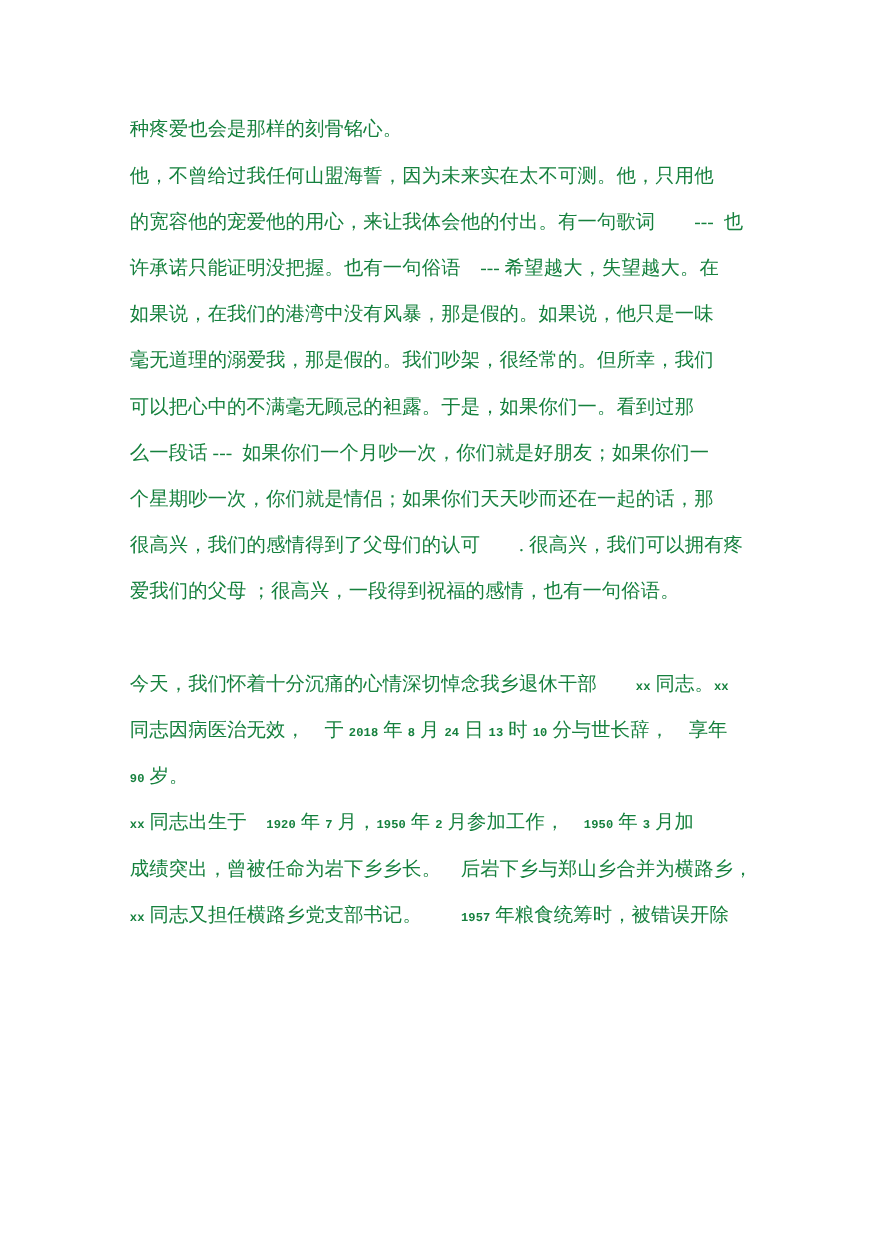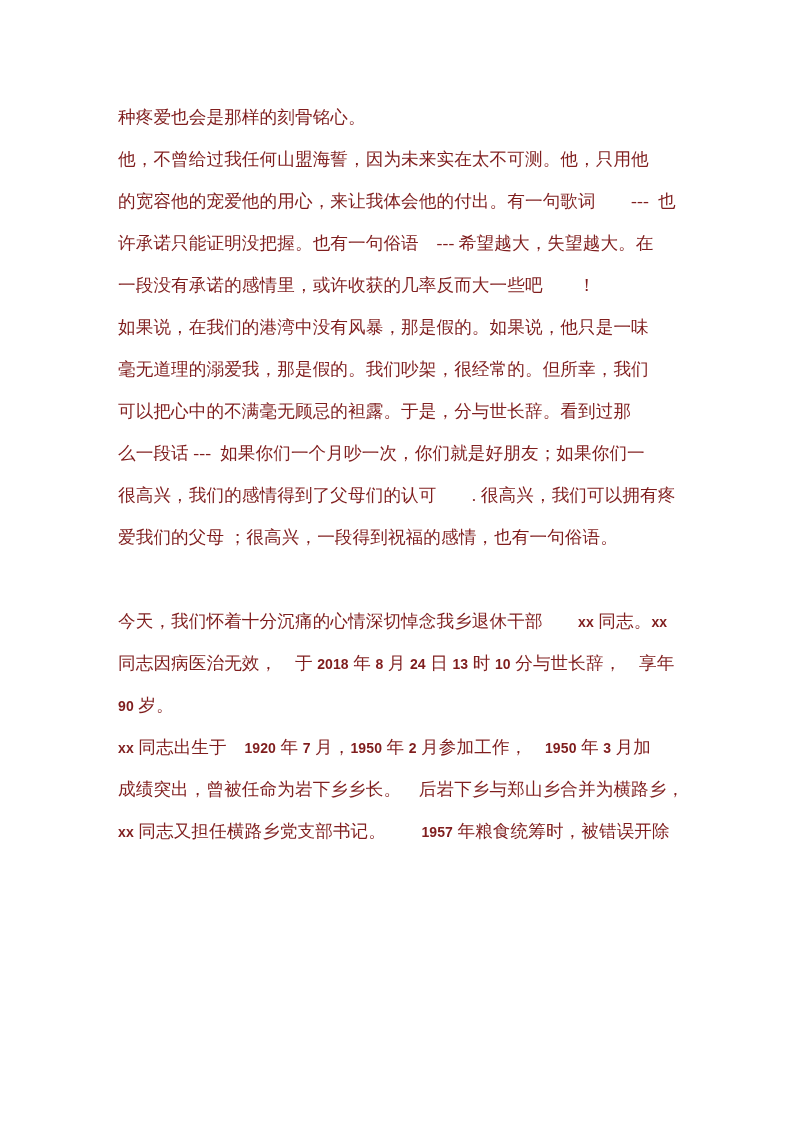--- a/index.html
+++ b/index.html
@@ -7,21 +7,21 @@
     padding: 0;
     background: #ffffff;
   }
   .page {
     position: relative;
     width: 700px;
     height: 1122px;
     background: #ffffff;
     overflow: hidden;
     font-family: "Liberation Serif", serif;
-    color: #7f1d1d;
+    color: #15803d;
   }
   .doc {
     position: absolute;
     left: 118px;
     top: 96px;
     width: 564px;
   }
   .line {
     height: 42px;
     line-height: 42px;
@@ -29,39 +29,39 @@
     white-space: pre;
     letter-spacing: 0.1px;
   }
   .line.blank {
     height: 42px;
   }
   .run {
     font-family: "Liberation Serif", serif;
   }
   .lat {
-    font-family: Liberation Sans, sans-serif;
+    font-family: Liberation Mono, monospace;
     font-weight: 700;
-    font-size: 14px;
+    font-size: 11px;
   }
 </style>
 </head>
 <body>
 
 <div class="page">
   <div class="doc">
       <div class="line"><span class="run">种疼爱也会是那样的刻骨铭心。</span></div>
       <div class="line"><span class="run">他，不曾给过我任何山盟海誓，因为未来实在太不可测。他，只用他</span></div>
       <div class="line"><span class="run">的宽容他的宠爱他的用心，来让我体会他的付出。有一句歌词　　---  也</span></div>
       <div class="line"><span class="run">许承诺只能证明没把握。也有一句俗语　--- 希望越大，失望越大。在</span></div>
-      <div class="line"><span class="run">一段没有承诺的感情里，或许收获的几率反而大一些吧　　！</span></div>
       <div class="line"><span class="run">如果说，在我们的港湾中没有风暴，那是假的。如果说，他只是一味</span></div>
       <div class="line"><span class="run">毫无道理的溺爱我，那是假的。我们吵架，很经常的。但所幸，我们</span></div>
-      <div class="line"><span class="run">可以把心中的不满毫无顾忌的袒露。于是，分与世长辞。看到过那</span></div>
+      <div class="line"><span class="run">可以把心中的不满毫无顾忌的袒露。于是，如果你们一。看到过那</span></div>
       <div class="line"><span class="run">么一段话 ---  如果你们一个月吵一次，你们就是好朋友；如果你们一</span></div>
+      <div class="line"><span class="run">个星期吵一次，你们就是情侣；如果你们天天吵而还在一起的话，那</span></div>
       <div class="line"><span class="run">很高兴，我们的感情得到了父母们的认可　　. 很高兴，我们可以拥有疼</span></div>
       <div class="line"><span class="run">爱我们的父母 ；很高兴，一段得到祝福的感情，也有一句俗语。</span></div>
       <div class="line blank"></div>
       <div class="line"><span class="run">今天，我们怀着十分沉痛的心情深切悼念我乡退休干部　　</span><span class="lat">xx</span><span class="run"> 同志。</span><span class="lat">xx</span></div>
       <div class="line"><span class="run">同志因病医治无效，　于 </span><span class="lat">2018</span><span class="run"> 年 </span><span class="lat">8</span><span class="run"> 月 </span><span class="lat">24</span><span class="run"> 日 </span><span class="lat">13</span><span class="run"> 时 </span><span class="lat">10</span><span class="run"> 分与世长辞，　享年</span></div>
       <div class="line"><span class="lat">90</span><span class="run"> 岁。</span></div>
       <div class="line"><span class="lat">xx</span><span class="run"> 同志出生于　</span><span class="lat">1920</span><span class="run"> 年 </span><span class="lat">7</span><span class="run"> 月，</span><span class="lat">1950</span><span class="run"> 年 </span><span class="lat">2</span><span class="run"> 月参加工作，　</span><span class="lat">1950</span><span class="run"> 年 </span><span class="lat">3</span><span class="run"> 月加</span></div>
       <div class="line"><span class="run">成绩突出，曾被任命为岩下乡乡长。　后岩下乡与郑山乡合并为横路乡，</span></div>
       <div class="line"><span class="lat">xx</span><span class="run"> 同志又担任横路乡党支部书记。　　</span><span class="lat">1957</span><span class="run"> 年粮食统筹时，被错误开除</span></div>
     </div>

